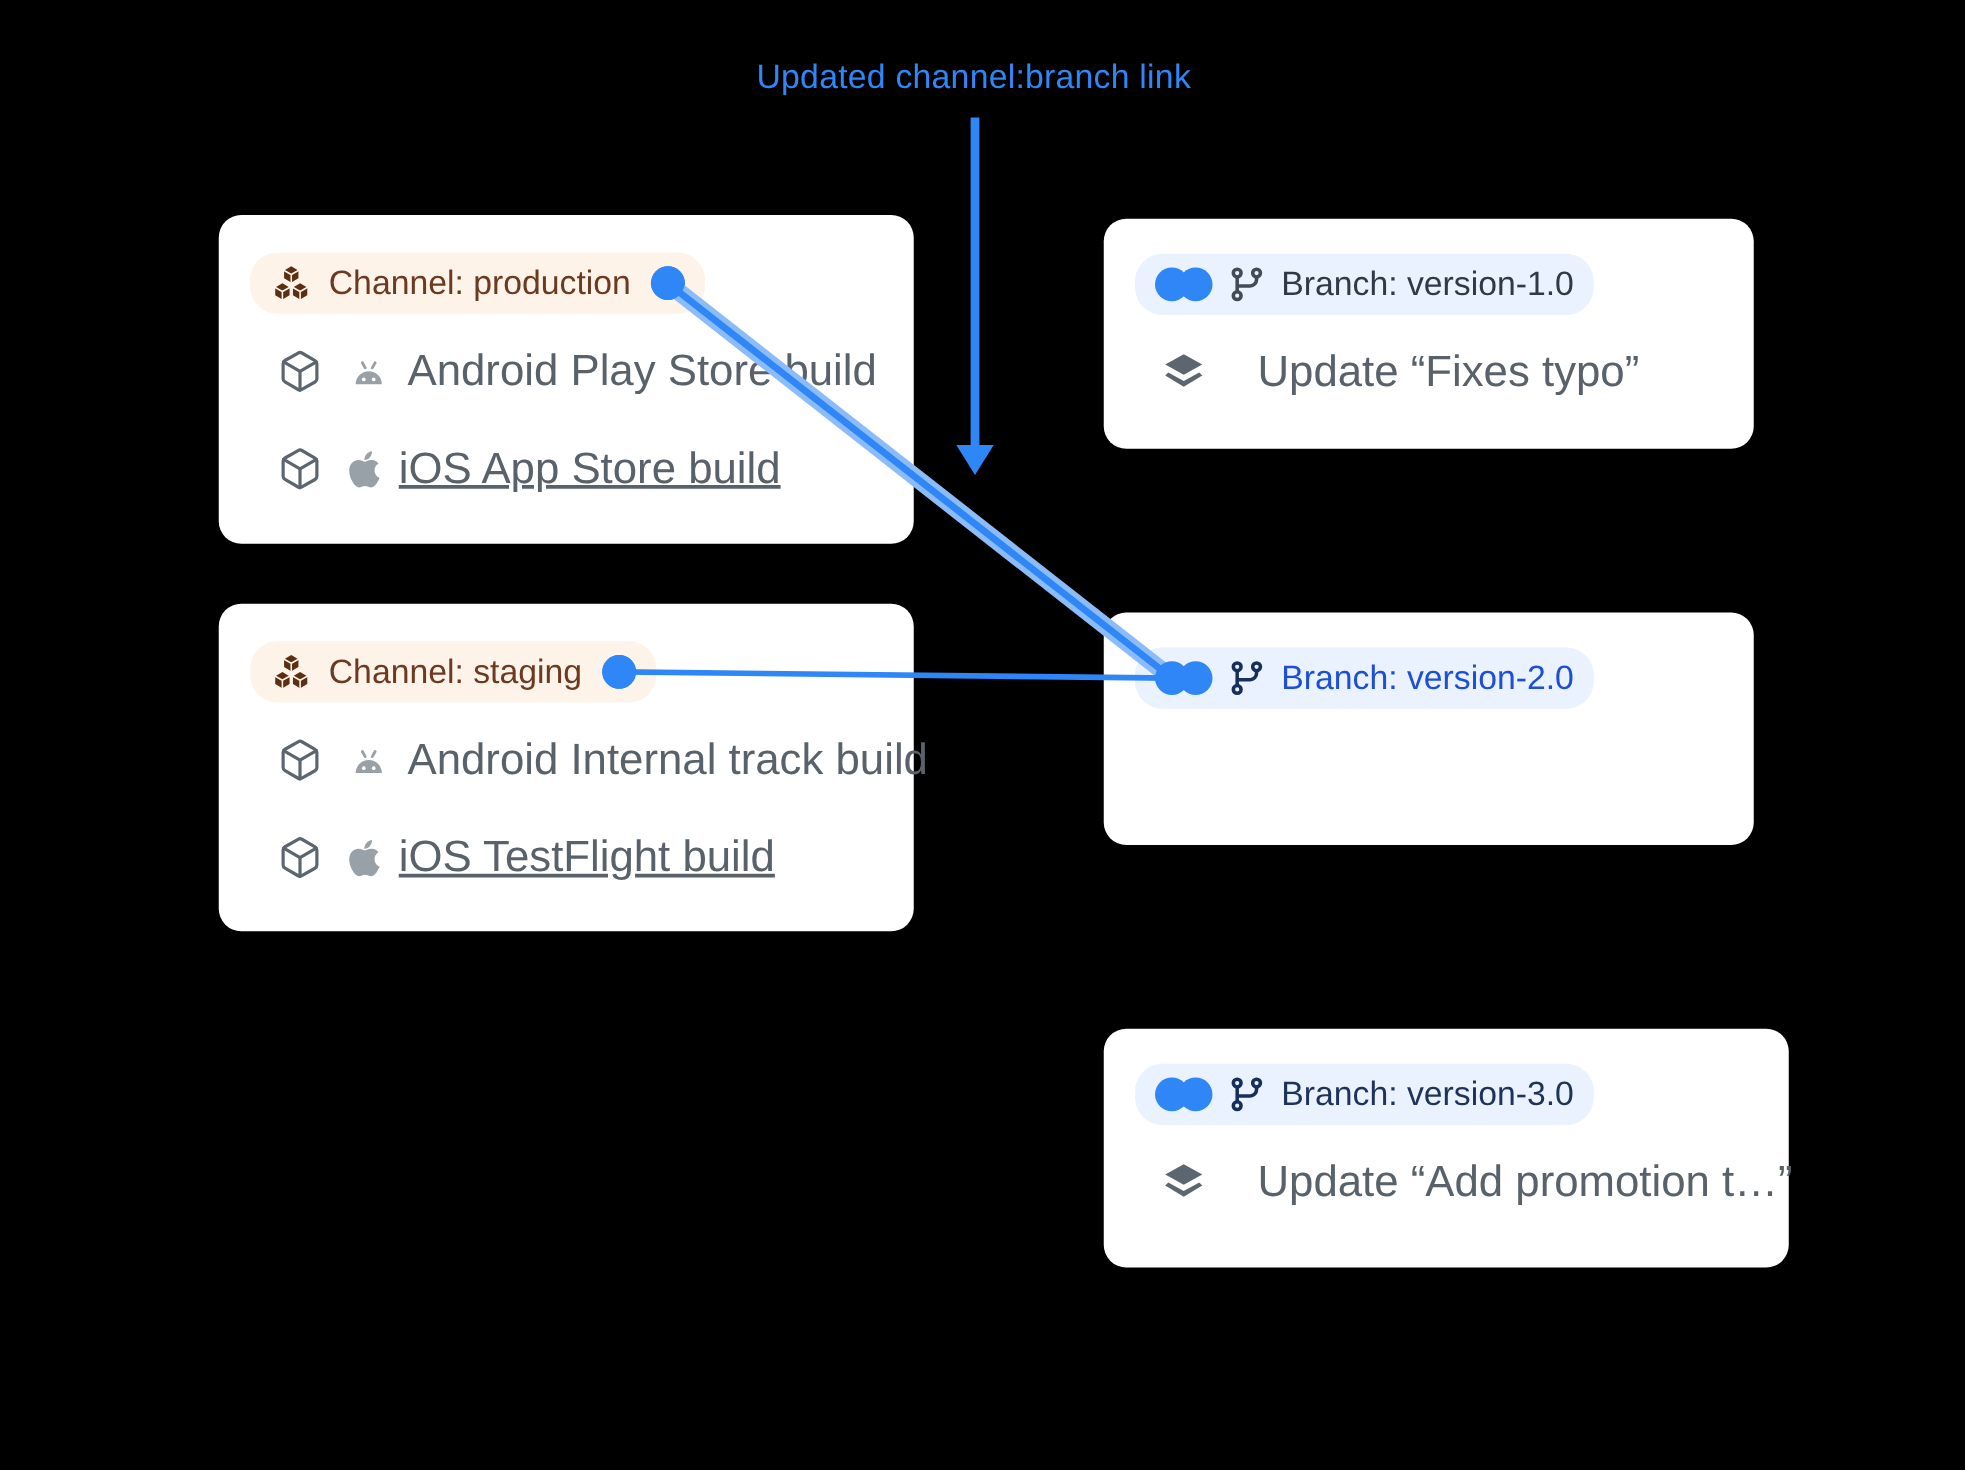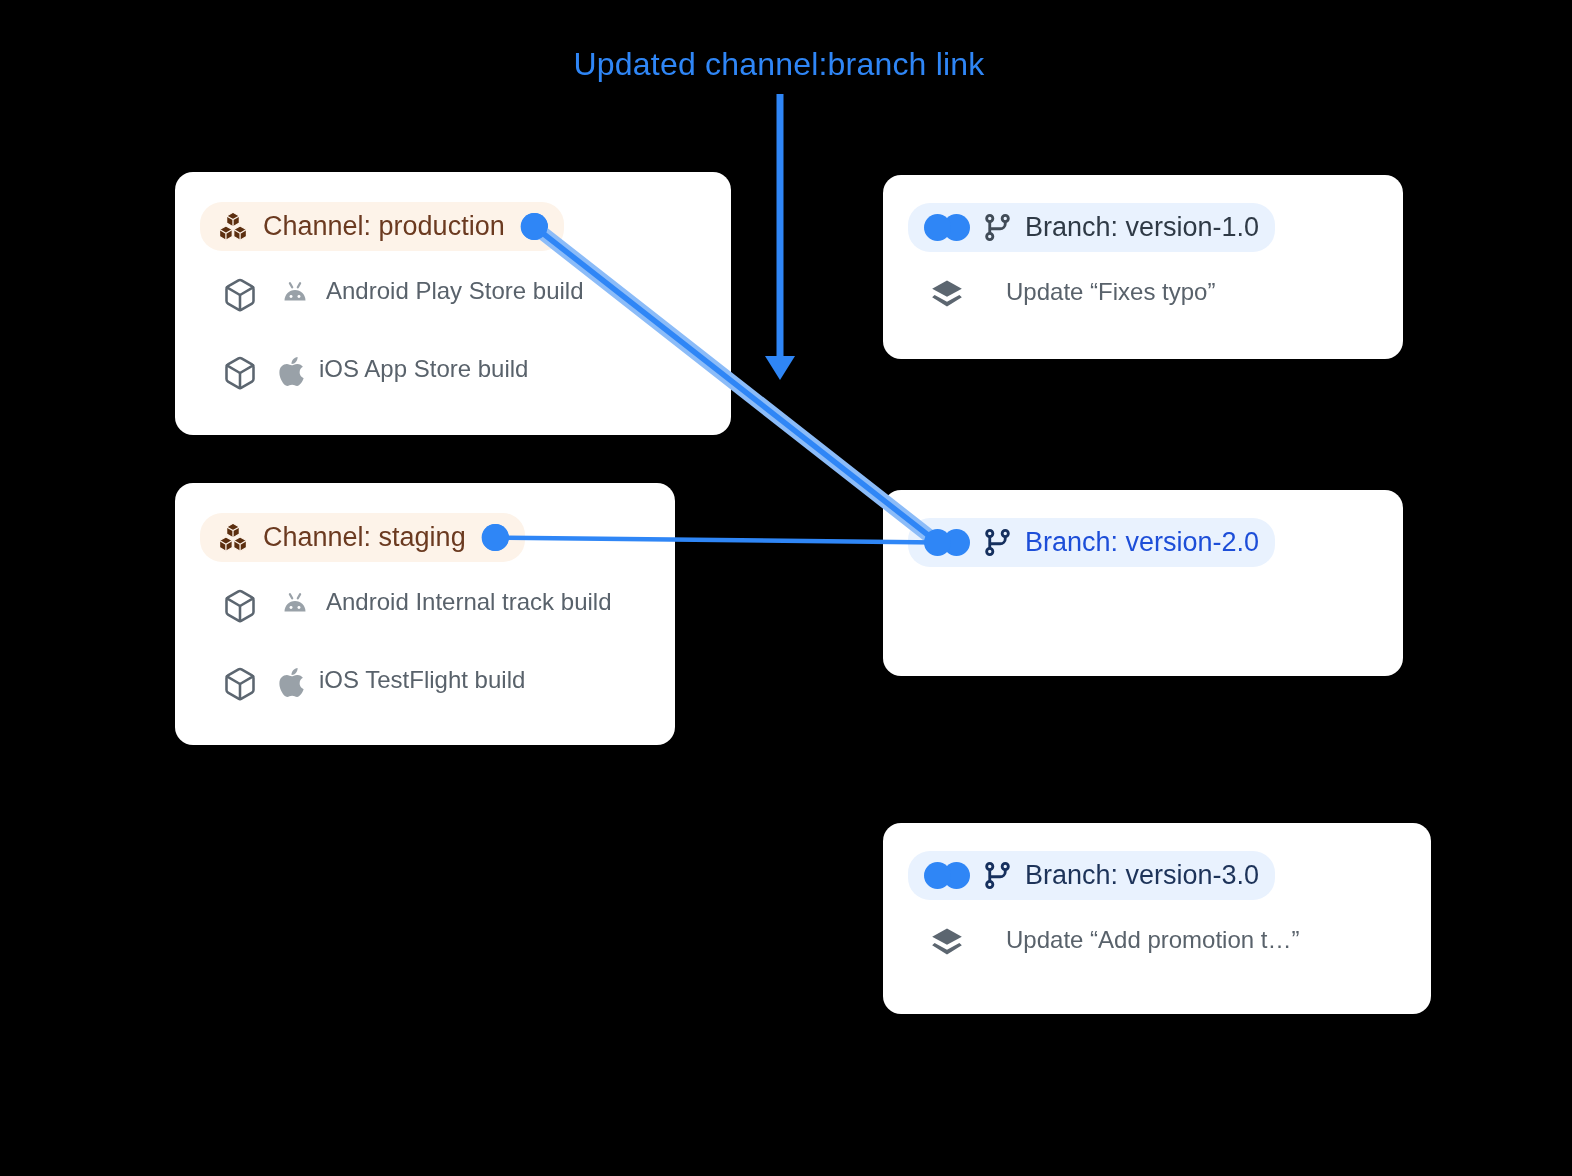--- a/index.html
+++ b/index.html
@@ -2,48 +2,48 @@
 <html><head>
 <meta charset="utf-8">
 <style>
   html,body{margin:0;padding:0;background:#000;}
   .canvas{
     position:relative;width:1572px;height:1176px;background:#000;overflow:hidden;
     font-family:"Liberation Sans","DejaVu Sans",sans-serif;
   }
   .annotation{
     position:absolute;left:779px;top:46px;transform:translateX(-50%);
-    font-size:32px;font-weight:500;color:#2F86F6;white-space:nowrap;letter-spacing:.2px;
+    font-size:27px;font-weight:500;color:#2F86F6;white-space:nowrap;letter-spacing:.2px;
   }
   .card{
     position:absolute;background:#fff;border-radius:18px;
     box-shadow:0 4px 14px rgba(0,0,0,.35);
   }
   .card-prod{left:175px;top:172px;width:556px;height:263px;}
-  .card-stag{left:175px;top:483px;width:500px;height:262px;}
+  .card-stag{left:175px;top:483px;width:556px;height:262px;}
   .card-b1{left:883px;top:175px;width:520px;height:184px;}
   .card-b2{left:883px;top:490px;width:520px;height:186px;}
   .card-b3{left:883px;top:823px;width:548px;height:191px;}
   .pill{
     position:absolute;left:25px;display:inline-flex;align-items:center;
     height:49px;border-radius:22px;padding:0 16px;font-size:27px;font-weight:500;white-space:nowrap;
   }
   .channel-pill{top:30px;background:#FDF3E9;color:#6B3A20;gap:13px;}
   .branch-pill{top:28px;background:#E9F2FE;gap:12px;padding-left:35px;}
   .dot{width:27px;height:27px;border-radius:50%;background:#2F86F6;flex:none;}
   .channel-pill .dot{margin-left:3px;}
   .row{
-    position:absolute;display:flex;height:40px;
-    font-size:24px;color:#59626B;white-space:nowrap;
+    position:absolute;display:flex;align-items:center;height:40px;
+    font-size:35px;color:#59626B;white-space:nowrap;
   }
   .build-row{left:47px;}
   .build-row .pkg{margin-right:20px;flex:none;display:flex;}
   .build-row .plat{margin-right:14px;flex:none;display:flex;}
   .row-0{top:105px;}
-  .row-1{top:183px;}
+  .row-1{top:183px;text-decoration:underline;}
   .update-row{left:45px;top:103px;gap:40px;}
   .icon{display:flex;flex:none;}
   .overlay{position:absolute;left:0;top:0;z-index:5;pointer-events:none;}
 </style>
 </head>
 <body>
 
 <div class="canvas">
 
   <div class="annotation">Updated channel:branch link</div>

